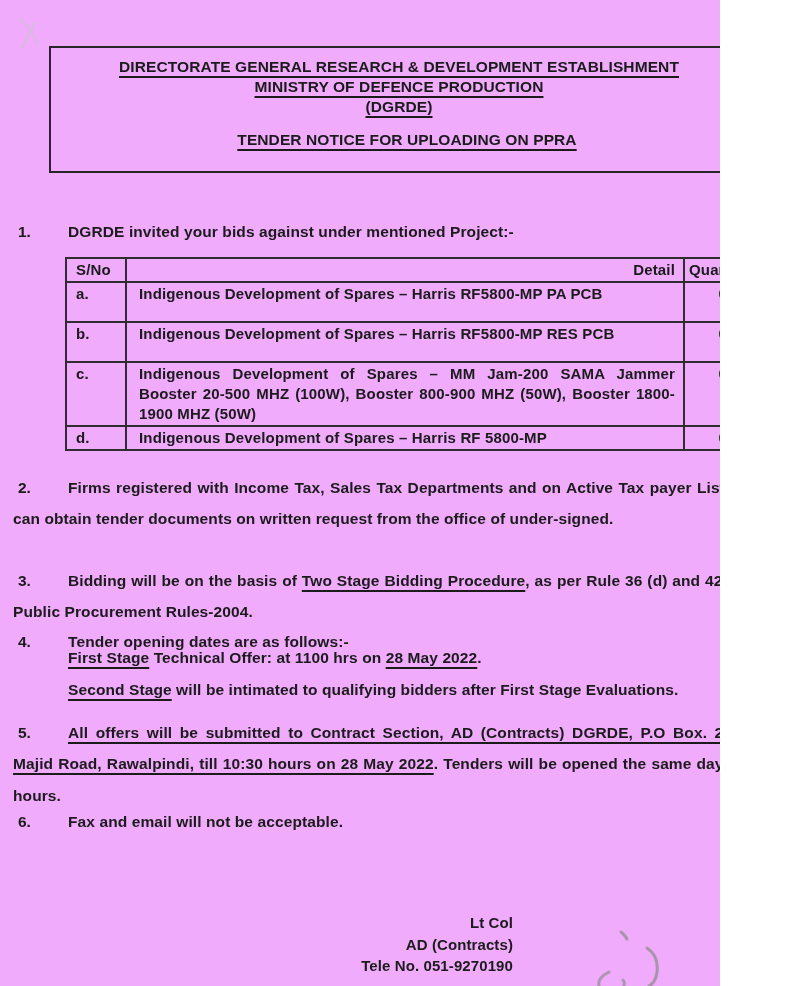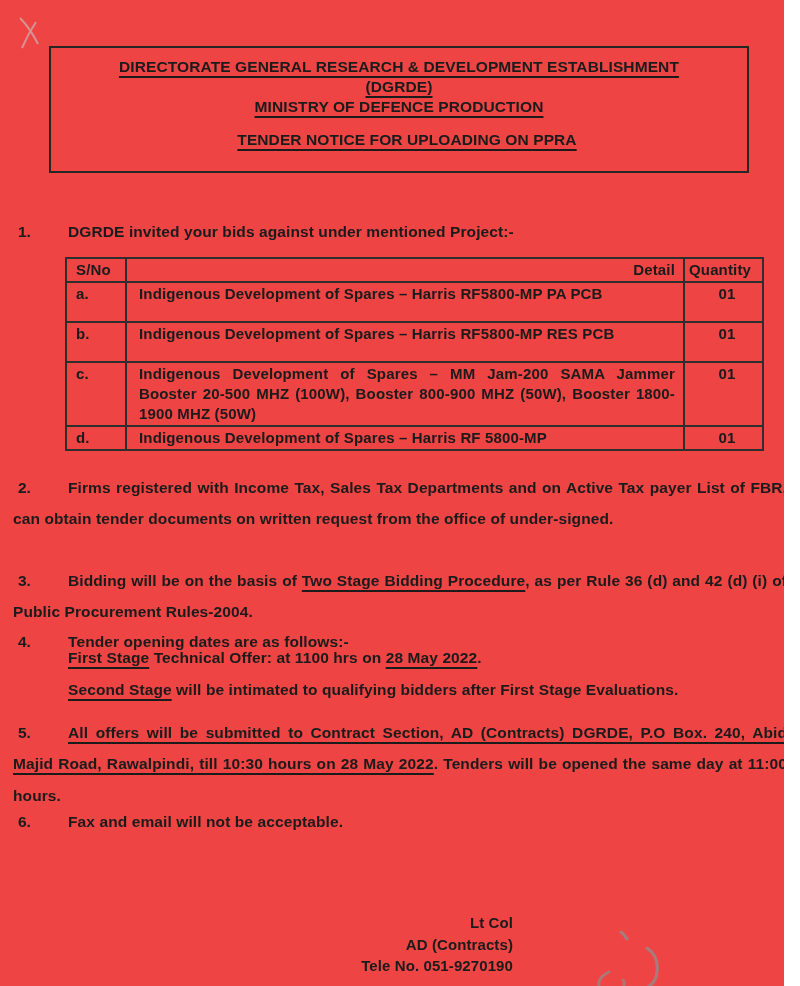--- a/index.html
+++ b/index.html
@@ -4,22 +4,22 @@
 <style>
   html, body { margin: 0; padding: 0; }
   body {
     width: 800px; height: 986px;
     background: #ffffff;
     font-family: "Liberation Sans", "DejaVu Sans", sans-serif;
     color: #1b1b1b;
   }
   .page {
     position: relative;
-    width: 784px; height: 986px;
-    background: #ef4444;
+    width: 720px; height: 986px;
+    background: #f0abfc;
     overflow: hidden;
   }
   
   .header-box {
     position: absolute;
     left: 49px; top: 46px;
     width: 700px; height: 127px;
     border: 2px solid #262626;
     box-sizing: border-box;
     text-align: center;
@@ -110,22 +110,22 @@
 <body>
 
 <div class="page">
 
   <svg class="mark" style="left:8px; top:4px;" width="50" height="60" viewBox="0 0 50 60">
     <path d="M12 14 Q22 24 30 40 M28 18 Q20 30 14 44" stroke="#c6c6c6" stroke-width="2" fill="none" opacity="0.6"></path>
   </svg>
 
   <div class="header-box">
     <div class="ht">DIRECTORATE GENERAL RESEARCH &amp; DEVELOPMENT ESTABLISHMENT</div>
+    <div class="ht">MINISTRY OF DEFENCE PRODUCTION</div>
     <div class="ht">(DGRDE)</div>
-    <div class="ht">MINISTRY OF DEFENCE PRODUCTION</div>
     <div class="ht gap">TENDER NOTICE FOR UPLOADING ON PPRA</div>
   </div>
 
   <p class="para" style="top:200px"><span class="num">1.</span><span>DGRDE invited your bids against under mentioned Project:-</span></p>
 
   <table class="tender-table">
     <colgroup>
         <col style="width:60px">
         <col style="width:558px">
         <col style="width:79px">

